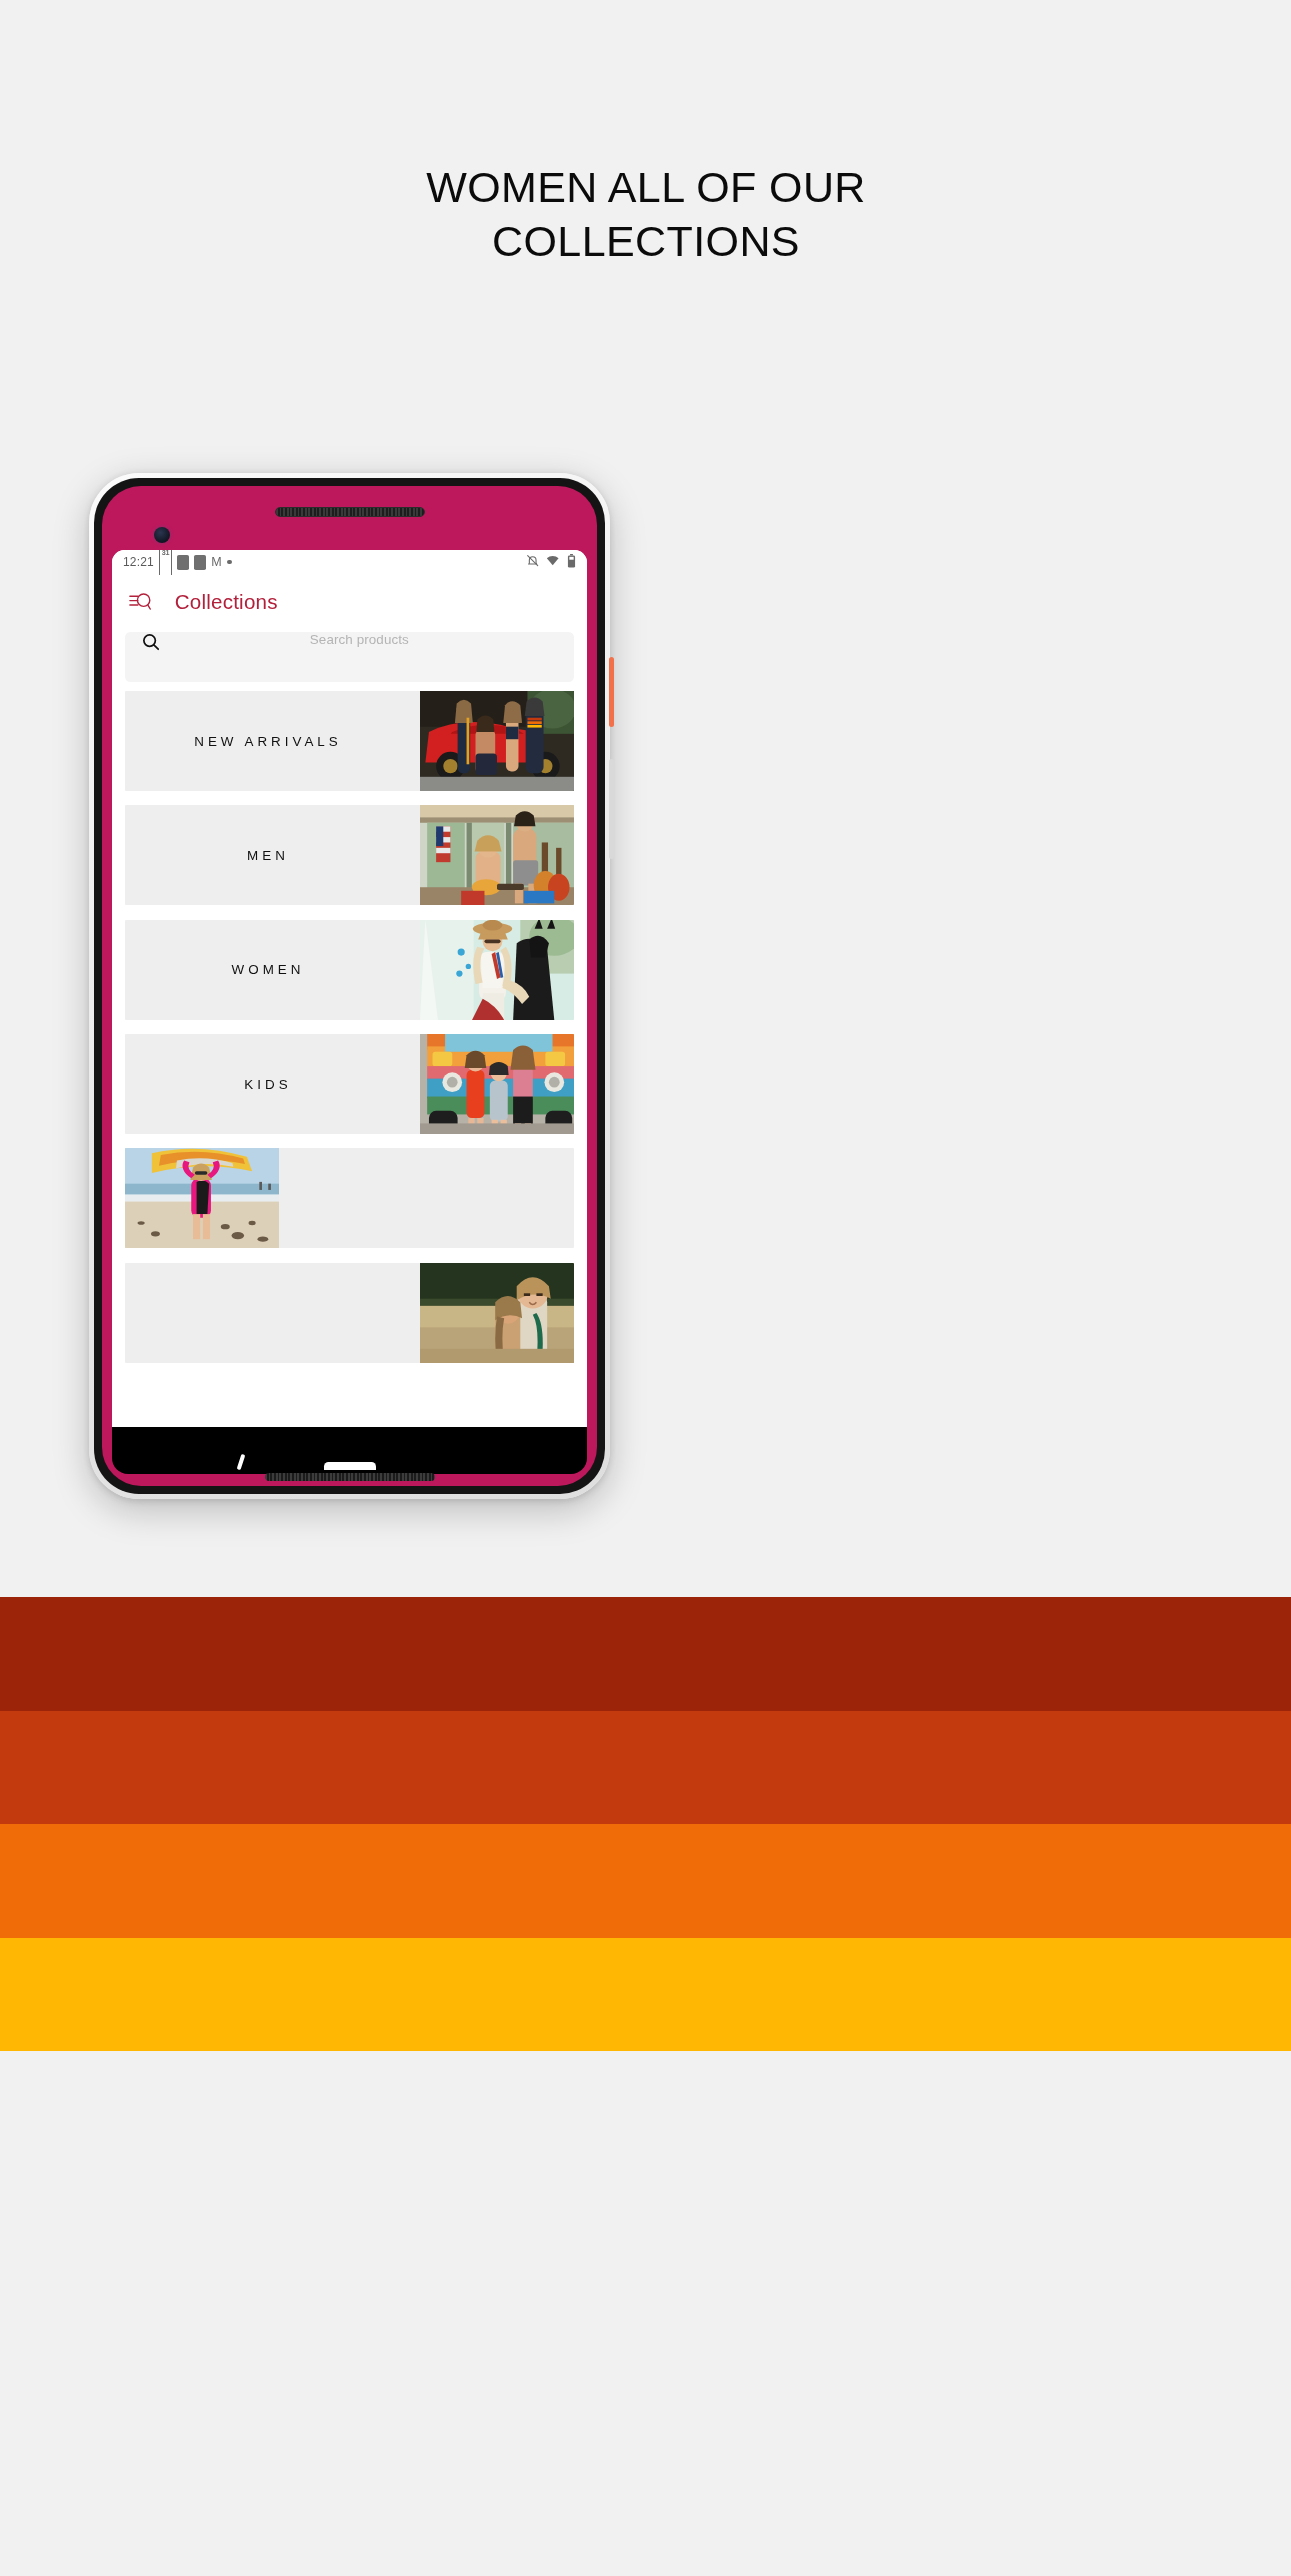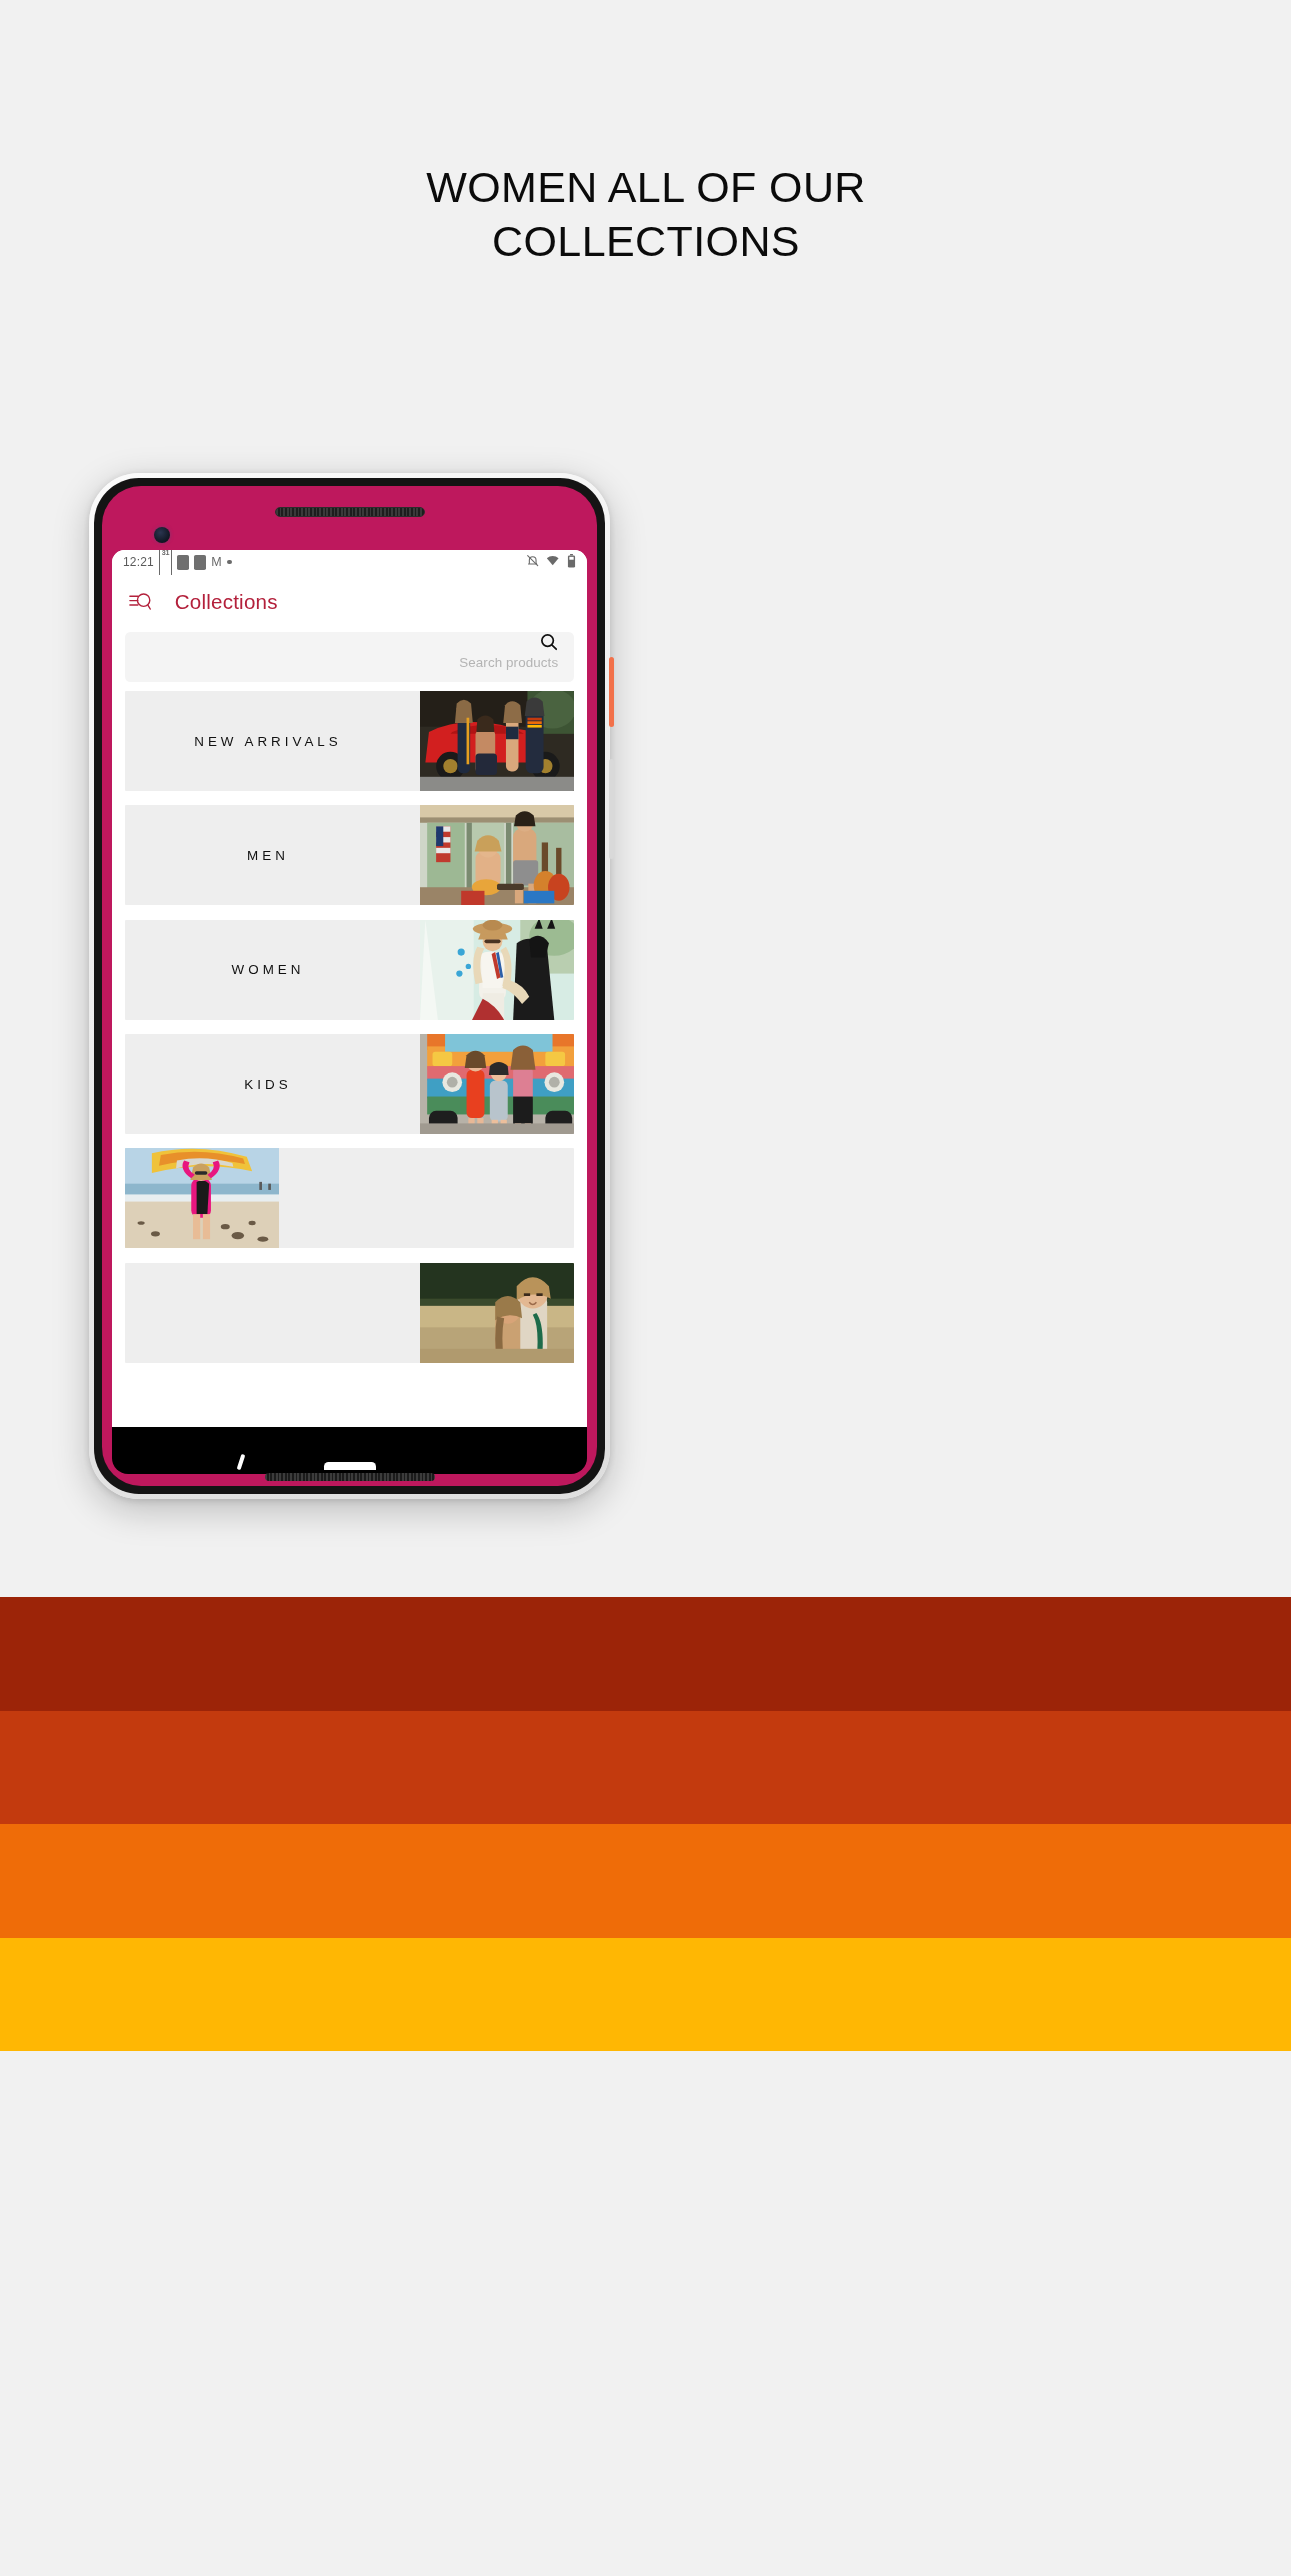--- a/index.html
+++ b/index.html
@@ -153,24 +153,23 @@
     font-weight: 400;
   }
 
   
   .search-wrap { padding: 3.6px 12.5px 9px 12.5px; background: #fff; }
   .search-bar {
     height: 50px;
     background: #f4f4f4;
     border-radius: 5.4px;
     display: flex;
-    align-items: flex-end;
+    align-items: flex-start;
     padding: 0 16px;
     position: relative;
-    flex-direction: column;
   }
   .search-placeholder {
     flex: 1;
     text-align: center;
     color: #b4b4b4;
     font-size: 13.4px;
     letter-spacing: 0.1px;
   }
 
   

